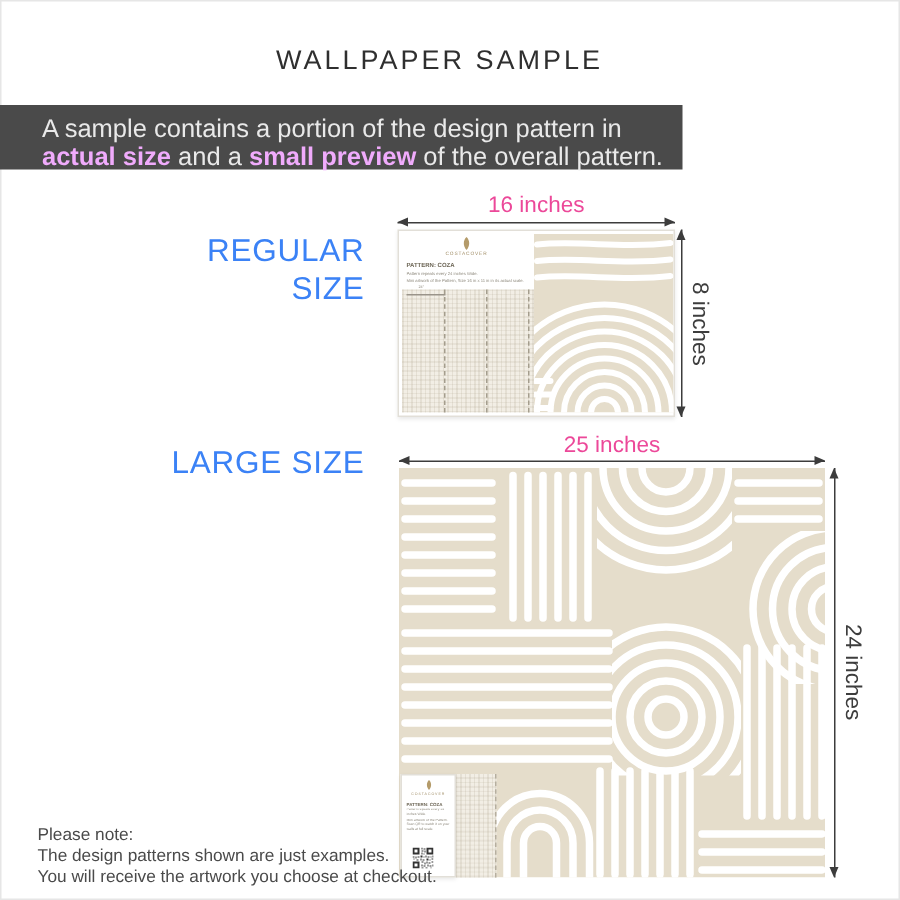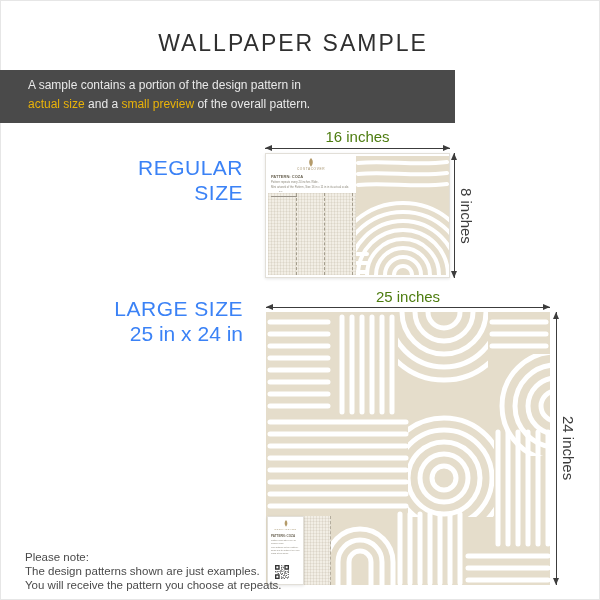--- a/index.html
+++ b/index.html
@@ -1,34 +1,34 @@
 <!DOCTYPE html>
 <html><head>
 <meta charset="utf-8">
 <style>
   html,body{margin:0;padding:0;background:#fff;}
   .page{position:relative;width:600px;height:600px;background:#fff;overflow:hidden;
         font-family:"Liberation Sans", sans-serif;box-shadow:inset 0 0 0 1px #e6e6e6;}
 
   
   .page-title{position:absolute;left:0;top:30px;width:586px;margin:0;text-align:center;
-    font-size:23px;font-weight:normal;letter-spacing:2px;color:#2f2f2f;}
-
-  
-  .banner{position:absolute;left:0;top:70px;width:455px;height:53px;background:#4a4a4a;
-    box-sizing:border-box;padding:6px 0 0 28px;color:#e9e9e9;font-size:12px;line-height:19px;}
-  .banner b{color:#eab308;font-weight:normal;}
+    font-size:18px;font-weight:normal;letter-spacing:2px;color:#2f2f2f;}
+
+  
+  .banner{position:absolute;left:0;top:70px;width:455px;height:43px;background:#4a4a4a;
+    box-sizing:border-box;padding:6px 0 0 28px;color:#e9e9e9;font-size:17px;line-height:19px;}
+  .banner b{color:#f0abfc;font-weight:bold;}
 
   
   .size-label{position:absolute;left:100px;width:143px;text-align:right;color:#3b82f6;}
   .size-label .l1{font-size:21px;line-height:25px;letter-spacing:.5px;}
   .size-label .l2{font-size:21px;line-height:25px;}
 
   
-  .dim-text{position:absolute;font-size:15px;color:#4d7c0f;text-align:center;}
+  .dim-text{position:absolute;font-size:15px;color:#ec4899;text-align:center;}
   .dim-text-v{position:absolute;font-size:15px;color:#3d3d3d;writing-mode:vertical-rl;
     display:flex;align-items:center;justify-content:center;}
   .dim-line-h{position:absolute;height:1px;background:#3c3c3c;}
   .dim-line-h::before,.dim-line-h::after{content:"";position:absolute;top:-3px;width:0;height:0;
     border-top:3.5px solid transparent;border-bottom:3.5px solid transparent;}
   .dim-line-h::before{left:0;border-right:7px solid #3c3c3c;}
   .dim-line-h::after{right:0;border-left:7px solid #3c3c3c;}
   .dim-line-v{position:absolute;width:1px;background:#3c3c3c;}
   .dim-line-v::before,.dim-line-v::after{content:"";position:absolute;left:-3px;width:0;height:0;
     border-left:3.5px solid transparent;border-right:3.5px solid transparent;}
@@ -109,21 +109,20 @@
         <path d="M-7 119 A54 54 0 0 1 101 119"></path>
         <path d="M-16 119 A63 63 0 0 1 110 119"></path>
         <path d="M-25 119 A72 72 0 0 1 119 119"></path>
         <path d="M1 98 H11 M1 107 H11 M1 116 H11"></path>
       </g>
     </svg>
   </div>
 
   <div class="size-label" style="top:296px;">
     <div class="l1">LARGE SIZE</div>
-    <div class="l2">25 in x 24 in</div>
   </div>
 
   <div class="dim-text" style="left:266px;top:288px;width:284px;">25 inches</div>
   <div class="dim-line-h" style="left:266px;top:307px;width:284px;"></div>
   <div class="dim-line-v" style="left:556px;top:312px;height:273px;"></div>
   <div class="dim-text-v" style="left:560px;top:312px;height:273px;">24 inches</div>
 
   <svg class="abs" style="left:266px;top:312px;" width="284" height="273" viewBox="0 0 284 273" preserveAspectRatio="none">
     <defs>
       <clipPath id="cpBowl">
@@ -204,16 +203,16 @@
                  M10 12h2v1h-2z M14 11h2v2h-2z M17 12h1v1h-1z M19 11h2v1h-2z M9 14h2v1h-2z M12 15h1v2h-1z
                  M14 14h1v2h-1z M16 15h2v1h-2z M19 14h2v1h-2z M9 17h1v2h-1z M11 18h2v1h-2z M15 17h1v2h-1z
                  M17 18h2v1h-2z M20 17h1v2h-1z M9 20h2v1h-2z M13 20h2v1h-2z M18 20h1v1h-1z"></path>
       </g>
     </svg>
   </div>
 
   <div class="footer">
     <div>Please note:</div>
     <div>The design patterns shown are just examples.</div>
-    <div>You will receive the pattern you choose at repeats.</div>
+    <div>You will receive the artwork you choose at checkout.</div>
   </div>
 
 </div>
 
 </body></html>

